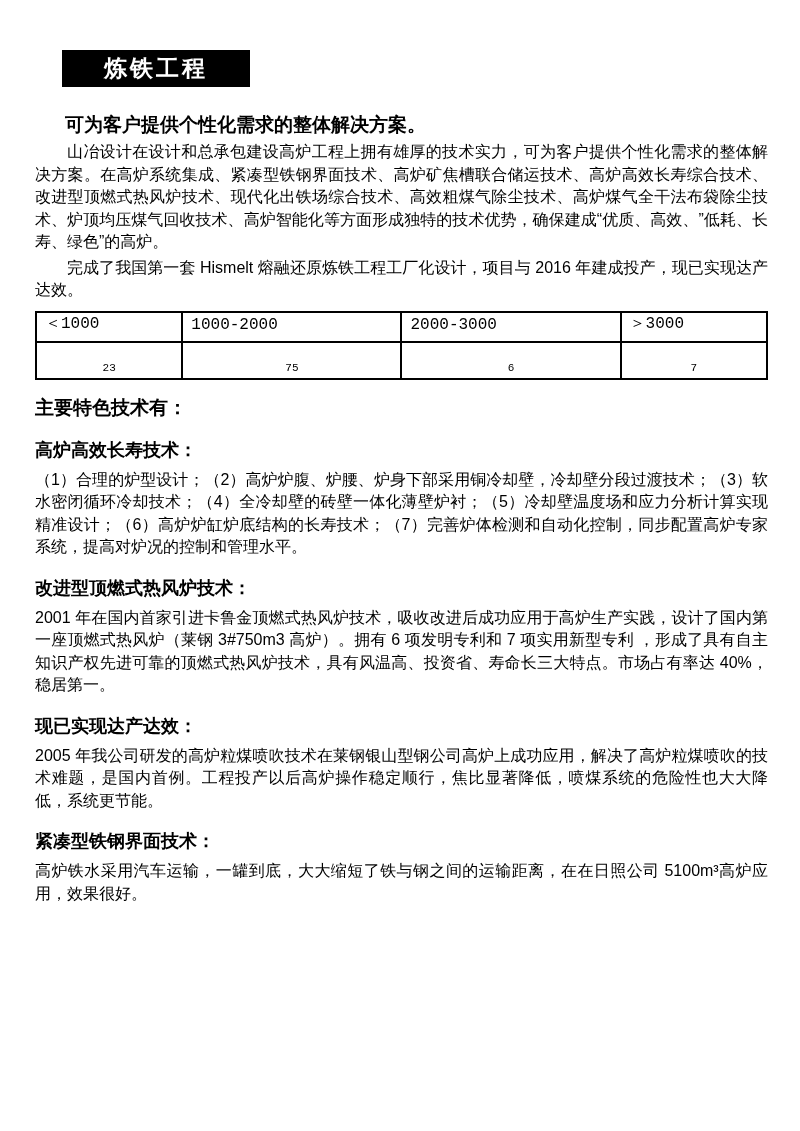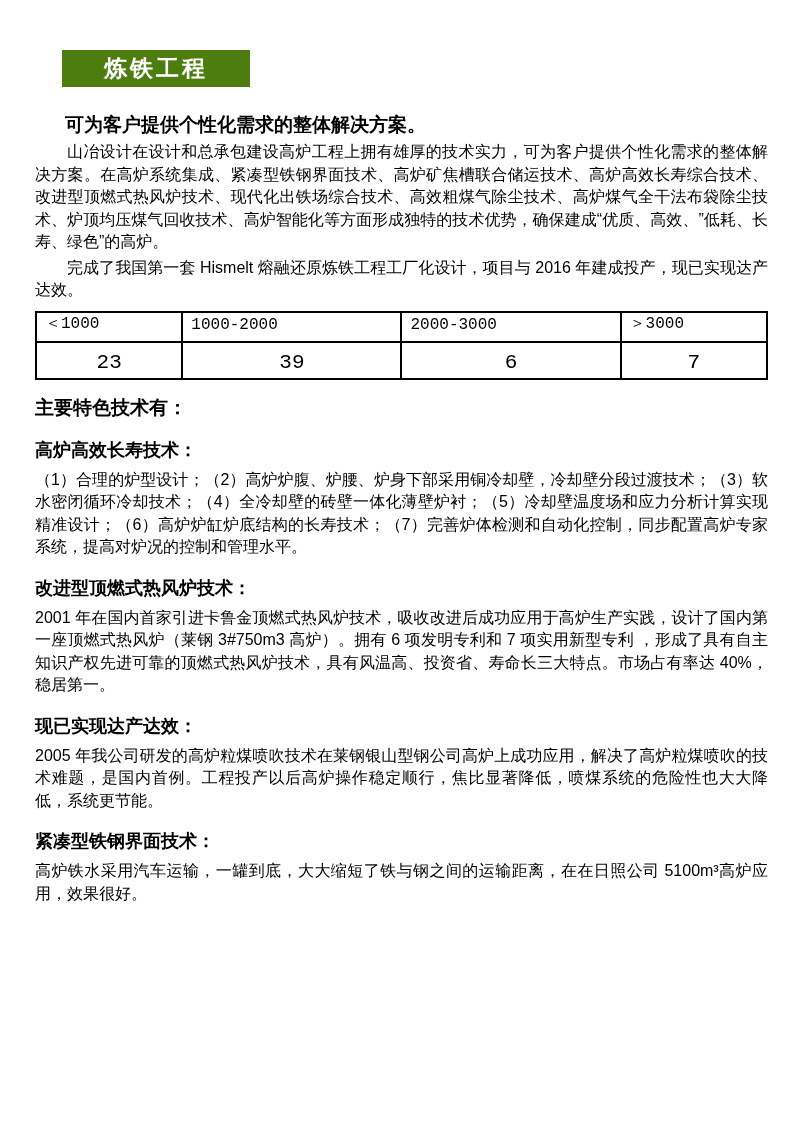--- a/index.html
+++ b/index.html
@@ -30,21 +30,21 @@
   }
   .company-en {
     font-size: 6.8px; color: #b3bac1; letter-spacing: 0.55px;
     margin-top: 3px; white-space: nowrap;
   }
 
   
   .banner {
     margin: 50px 0 0 62px;
     width: 188px; height: 37px;
-    background: #4d7c0f;
+    background: #000000;
     display: flex; align-items: center; justify-content: center;
   }
   .banner-label {
     color: #fff; font-weight: bold; font-size: 23px;
     letter-spacing: 3px; line-height: 1;
   }
 
   
   .content { margin: 0 32px 0 35px; }
   .headline {
@@ -63,21 +63,21 @@
     border-collapse: collapse;
     font-family: "Liberation Mono", "DejaVu Sans Mono", monospace;
   }
   table.furnace-table td { border: 2px solid #000; }
   td.hdr-cell {
     height: 28px; vertical-align: bottom;
     padding: 0 0 7px 8px; font-size: 16px;
   }
   td.val-cell {
     height: 37px; vertical-align: bottom; text-align: center;
-    padding-bottom: 4px; font-size: 21px;
+    padding-bottom: 4px; font-size: 11px;
   }
 
   
   .sections-title { margin-top: 15px; font-size: 19px; font-weight: bold; }
   .tech-heading { margin-top: 17px; margin-bottom: 7px; font-size: 18px; font-weight: bold; }
   .tech-body {
     font-size: 16px; line-height: 22.5px; text-align: justify;
   }
 </style>
 </head>
@@ -100,21 +100,21 @@
     <table class="furnace-table">
       <tbody>
         <tr>
           <td class="hdr-cell">＜1000</td>
           <td class="hdr-cell">1000-2000</td>
           <td class="hdr-cell">2000-3000</td>
           <td class="hdr-cell">＞3000</td>
         </tr>
         <tr>
           <td class="val-cell">23</td>
-          <td class="val-cell">39</td>
+          <td class="val-cell">75</td>
           <td class="val-cell">6</td>
           <td class="val-cell">7</td>
         </tr>
       </tbody>
     </table>
 
     <div class="sections-title">主要特色技术有：</div>
 
     <div class="tech-section">
       <div class="tech-heading">高炉高效长寿技术：</div>

